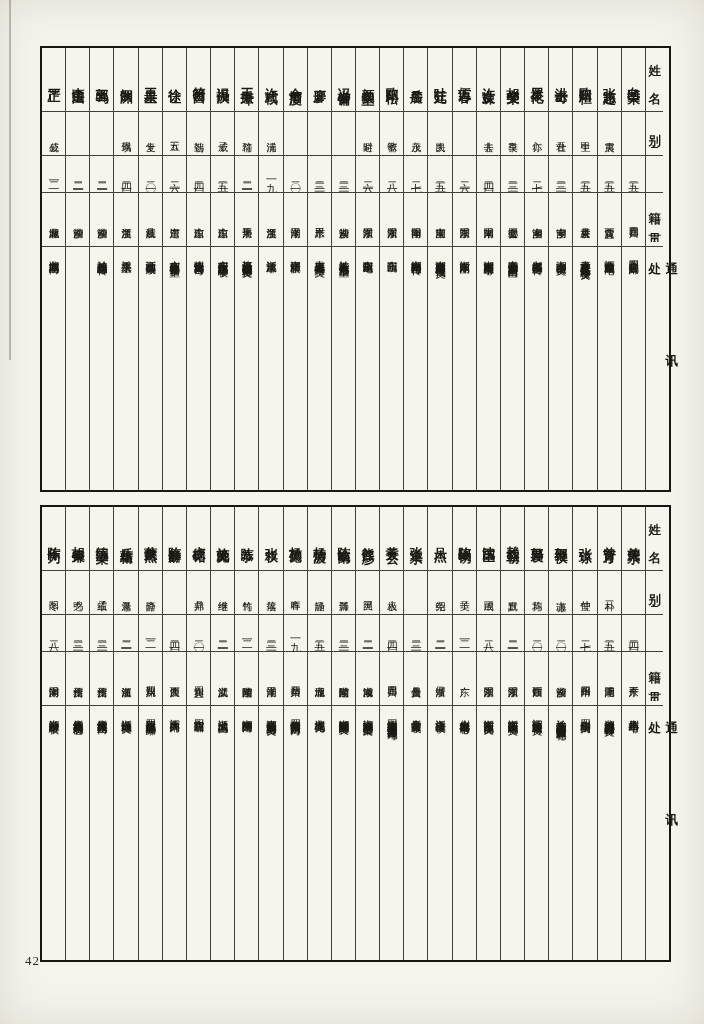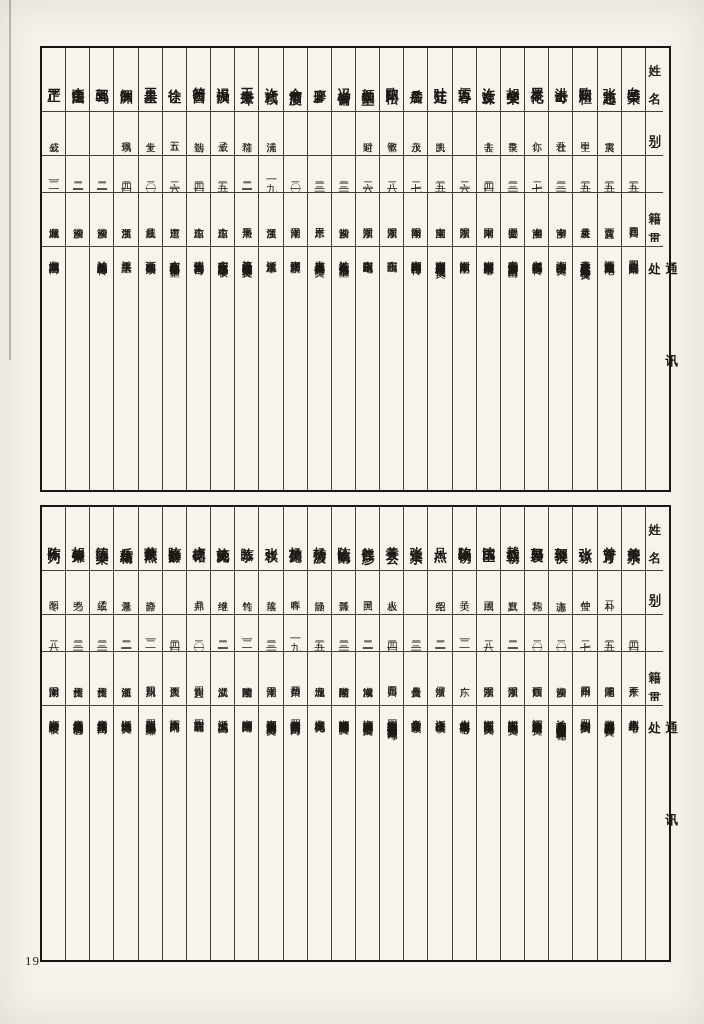--- a/index.html
+++ b/index.html
@@ -956,14 +956,14 @@
         </div>
     <div class="cell c-origin">
           <span class="vtext origin">湖南浏阳</span>
         </div>
     <div class="cell c-addr">
           <span class="vtext addr">湖南长沙楚材中学校</span>
         </div>
   </div>
     </div>
 
-  <div class="page-num">19</div>
+  <div class="page-num">42</div>
 </div>
 
 </body></html>

